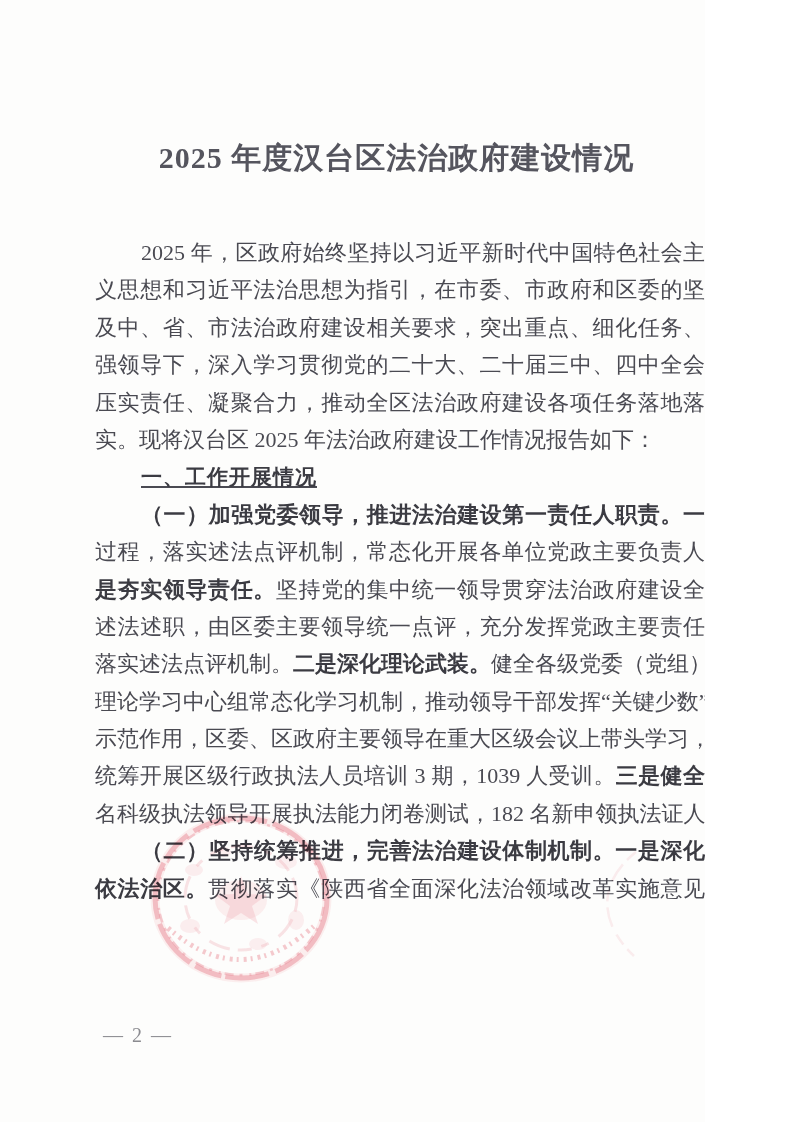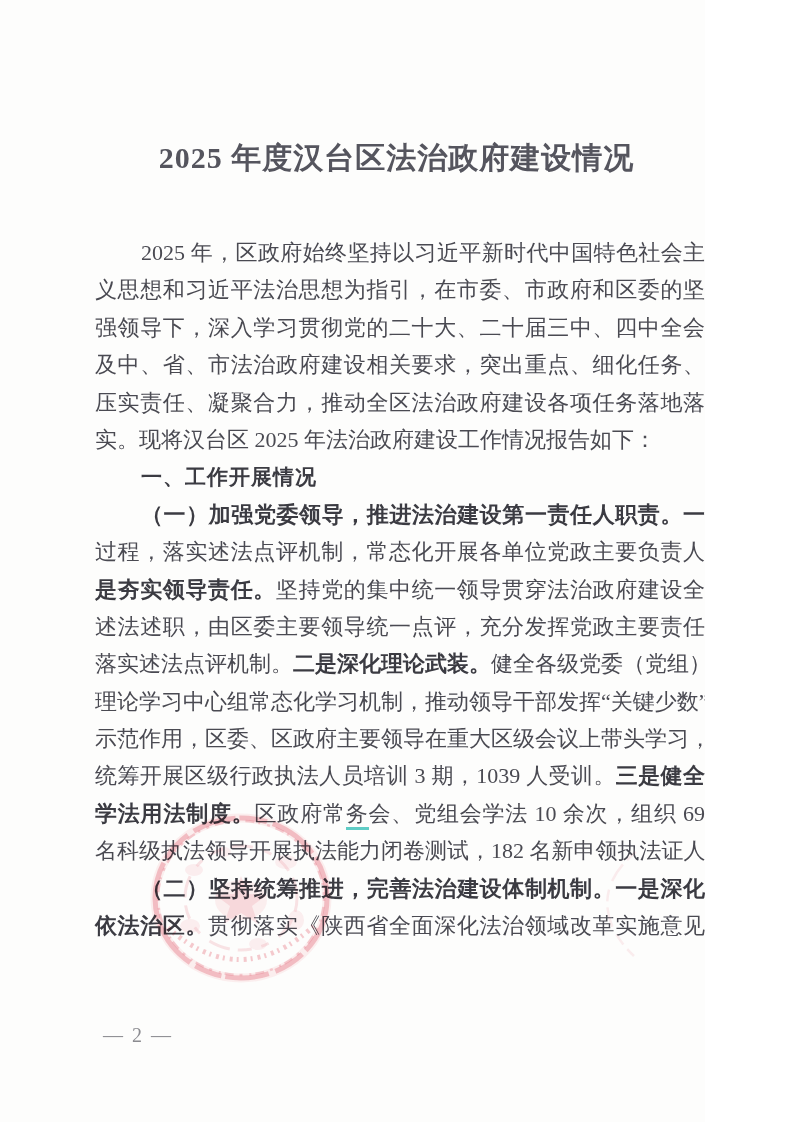--- a/index.html
+++ b/index.html
@@ -57,20 +57,21 @@
     padding-left:46px;
   }
   .line .b{
     font-weight:700;
     color:var(--bold-color);
   }
   .line.hei{
     font-family:"Liberation Sans","DejaVu Sans",sans-serif;
     font-size:21px;
     letter-spacing:1px;
+    text-decoration:underline;
   }
   .line .u{
     border-bottom:3px solid var(--underline-color);
     padding-bottom:1px;
   }
   .page-number{
     position:absolute;
     left:103px;top:1024px;
     font-size:20px;
     letter-spacing:2px;
@@ -95,34 +96,33 @@
 </head>
 <body>
 
 <div class="page">
 
   <h1 class="doc-title">2025 年度汉台区法治政府建设情况</h1>
 
   <div class="doc-body">
       <div class="line indent"><span>2025 年，区政府始终坚持以习近平新时代中国特色社会主</span></div>
       <div class="line"><span>义思想和习近平法治思想为指引，在市委、市政府和区委的坚</span></div>
+      <div class="line"><span>及中、省、市法治政府建设相关要求，突出重点、细化任务、</span></div>
       <div class="line"><span>强领导下，深入学习贯彻党的二十大、二十届三中、四中全会</span></div>
-      <div class="line"><span>及中、省、市法治政府建设相关要求，突出重点、细化任务、</span></div>
       <div class="line"><span>压实责任、凝聚合力，推动全区法治政府建设各项任务落地落</span></div>
       <div class="line last"><span>实。现将汉台区 2025 年法治政府建设工作情况报告如下：</span></div>
       <div class="line indent last hei"><span class="b">一、工作开展情况</span></div>
       <div class="line indent"><span class="b">（一）加强党委领导，推进法治建设第一责任人职责。一</span></div>
       <div class="line"><span>过程，落实述法点评机制，常态化开展各单位党政主要负责人</span></div>
       <div class="line"><span class="b">是夯实领导责任。</span><span>坚持党的集中统一领导贯穿法治政府建设全</span></div>
       <div class="line"><span>述法述职，由区委主要领导统一点评，充分发挥党政主要责任</span></div>
       <div class="line"><span>落实述法点评机制。</span><span class="b">二是深化理论武装。</span><span>健全各级党委（党组）</span></div>
       <div class="line"><span>理论学习中心组常态化学习机制，推动领导干部发挥“关键少数”</span></div>
       <div class="line"><span>示范作用，区委、区政府主要领导在重大区级会议上带头学习，</span></div>
       <div class="line"><span>统筹开展区级行政执法人员培训 3 期，1039 人受训。</span><span class="b">三是健全</span></div>
-      <div class="line"><span class="b">学法用法制度。</span><span>区政府常</span><span class="u">务</span><span>会、党组会学法 10 余次，组织 69</span></div>
       <div class="line"><span>名科级执法领导开展执法能力闭卷测试，182 名新申领执法证人</span></div>
       <div class="line indent"><span class="b">（二）坚持统筹推进，完善法治建设体制机制。一是深化</span></div>
       <div class="line"><span class="b">依法治区。</span><span>贯彻落实《陕西省全面深化法治领域改革实施意见</span></div>
     </div>
 
   <div class="seal">
     <svg width="190" height="178" viewBox="0 0 190 178" xmlns="http://www.w3.org/2000/svg">
 
       <ellipse cx="95" cy="88" rx="86" ry="80" fill="none" stroke="#f5bac1" stroke-width="9" opacity="0.22"></ellipse>
 

